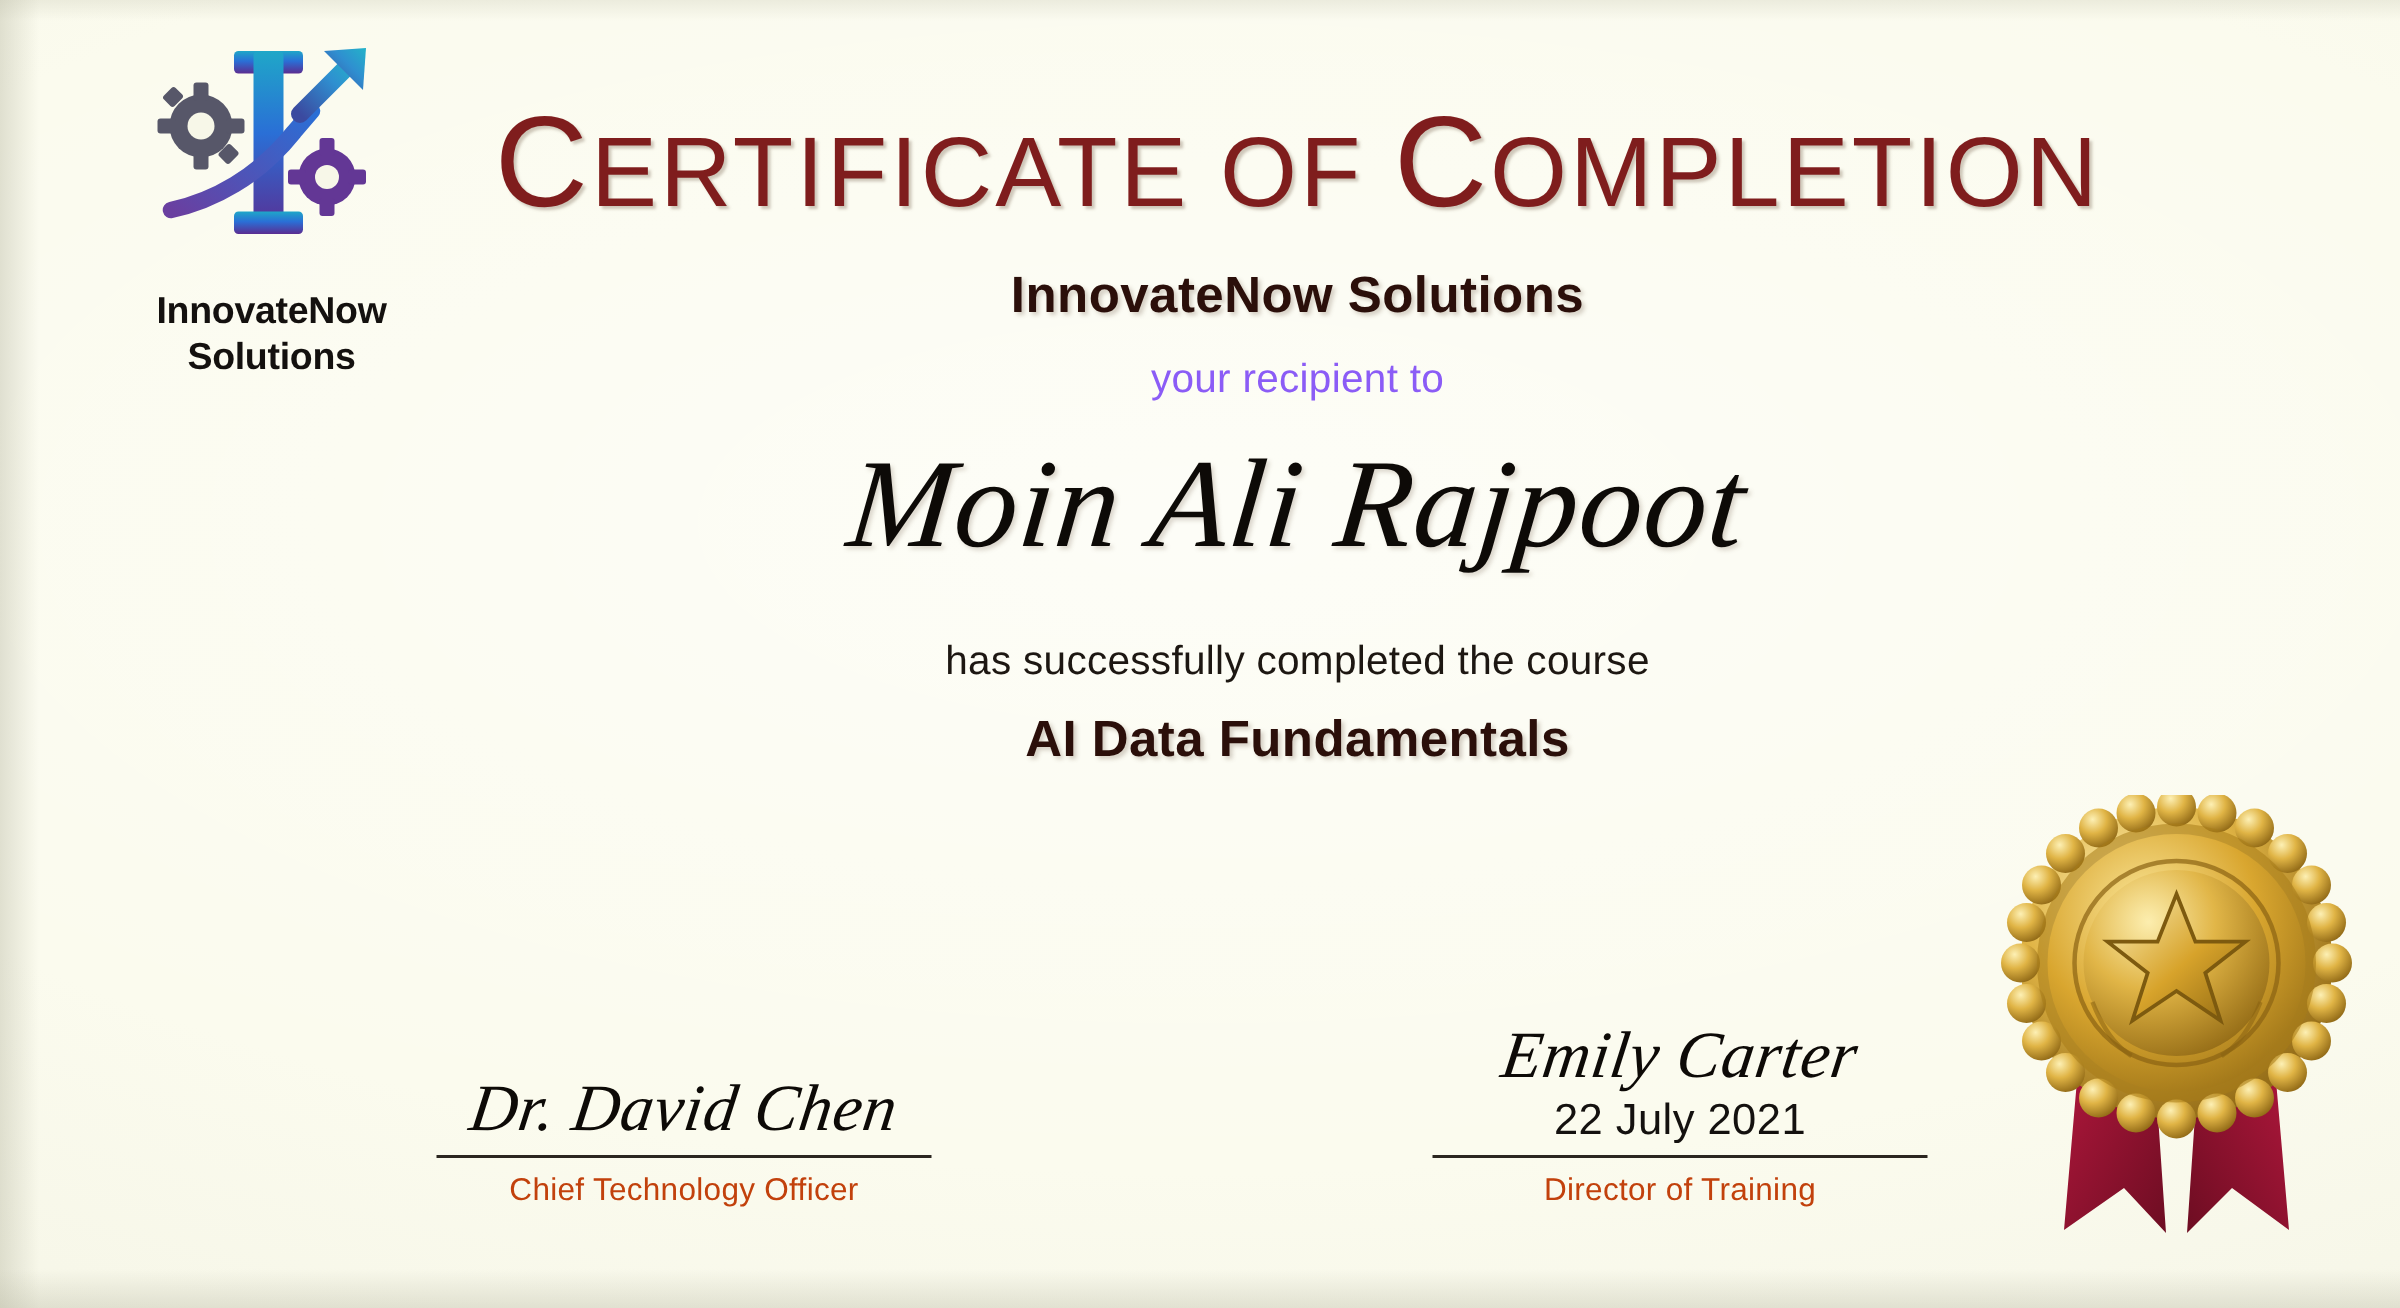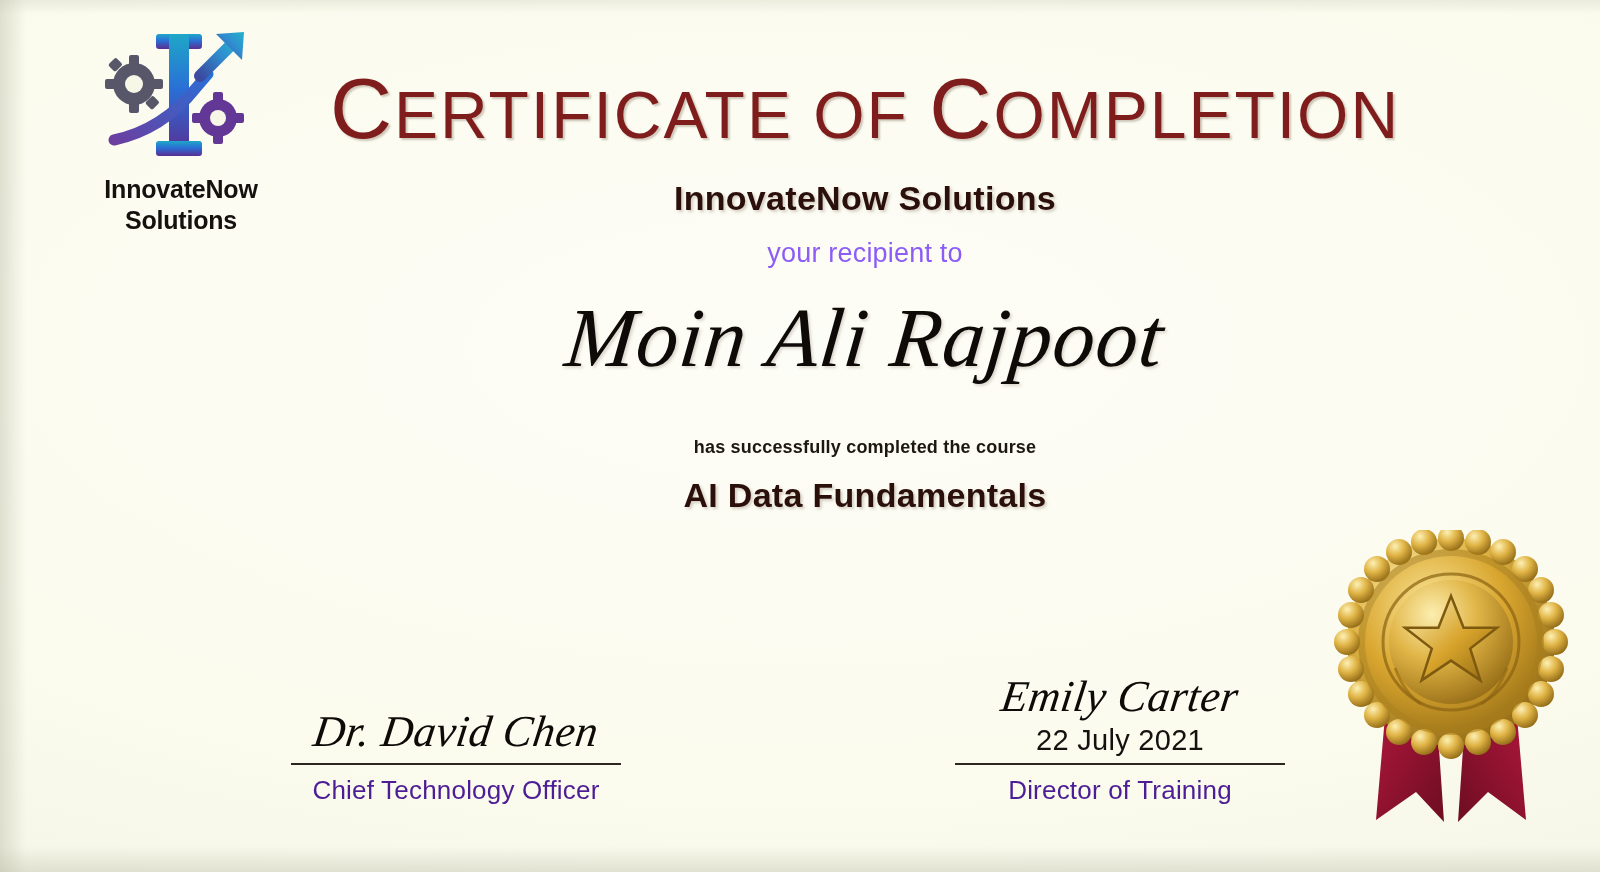--- a/index.html
+++ b/index.html
@@ -52,21 +52,21 @@
     width: 230px;
     text-align: center;
   }
   .logo-mark {
     width: 170px;
     height: 150px;
     margin: 0 auto;
     display: block;
   }
   .logo-text {
-    margin-top: 2px;
+    margin-top: 20px;
     font-size: 25px;
     font-weight: bold;
     color: #14110f;
     line-height: 1.22;
     letter-spacing: -0.2px;
   }
 
   
   .body-wrap {
     position: absolute;
@@ -105,25 +105,24 @@
     margin-top: 20px;
     font-family: "Liberation Serif", "DejaVu Serif", serif;
     font-style: italic;
     font-size: 84px;
     color: #0d0a07;
     letter-spacing: 1px;
     transform: skewX(-6deg);
     text-shadow: 2px 2px 3px rgba(120,100,80,0.25);
   }
   .course-line {
-    margin-top: 51px;
-    font-size: 18px;
+    margin-top: 40px;
+    font-size: 27px;
     color: #1d1712;
     letter-spacing: 0.2px;
-    font-weight: bold;
   }
   .course-name {
     margin-top: 18px;
     font-size: 34px;
     font-weight: bold;
     color: #2b0f0a;
     letter-spacing: 0.3px;
     text-shadow: 2px 2px 3px rgba(120,100,80,0.30);
   }
 
@@ -150,22 +149,22 @@
     letter-spacing: 0.3px;
     margin-bottom: 4px;
   }
   .sig-rule {
     height: 2px;
     background: #2b2620;
     width: 330px;
     margin: 6px auto 10px auto;
   }
   .sig-role {
-    font-size: 26px;
-    color: #4c1d95;
+    font-size: 21px;
+    color: #c2410c;
     letter-spacing: 0.2px;
   }
 
   
   .seal {
     position: absolute;
     right: 14px;
     bottom: 42px;
     width: 270px;
     height: 300px;

